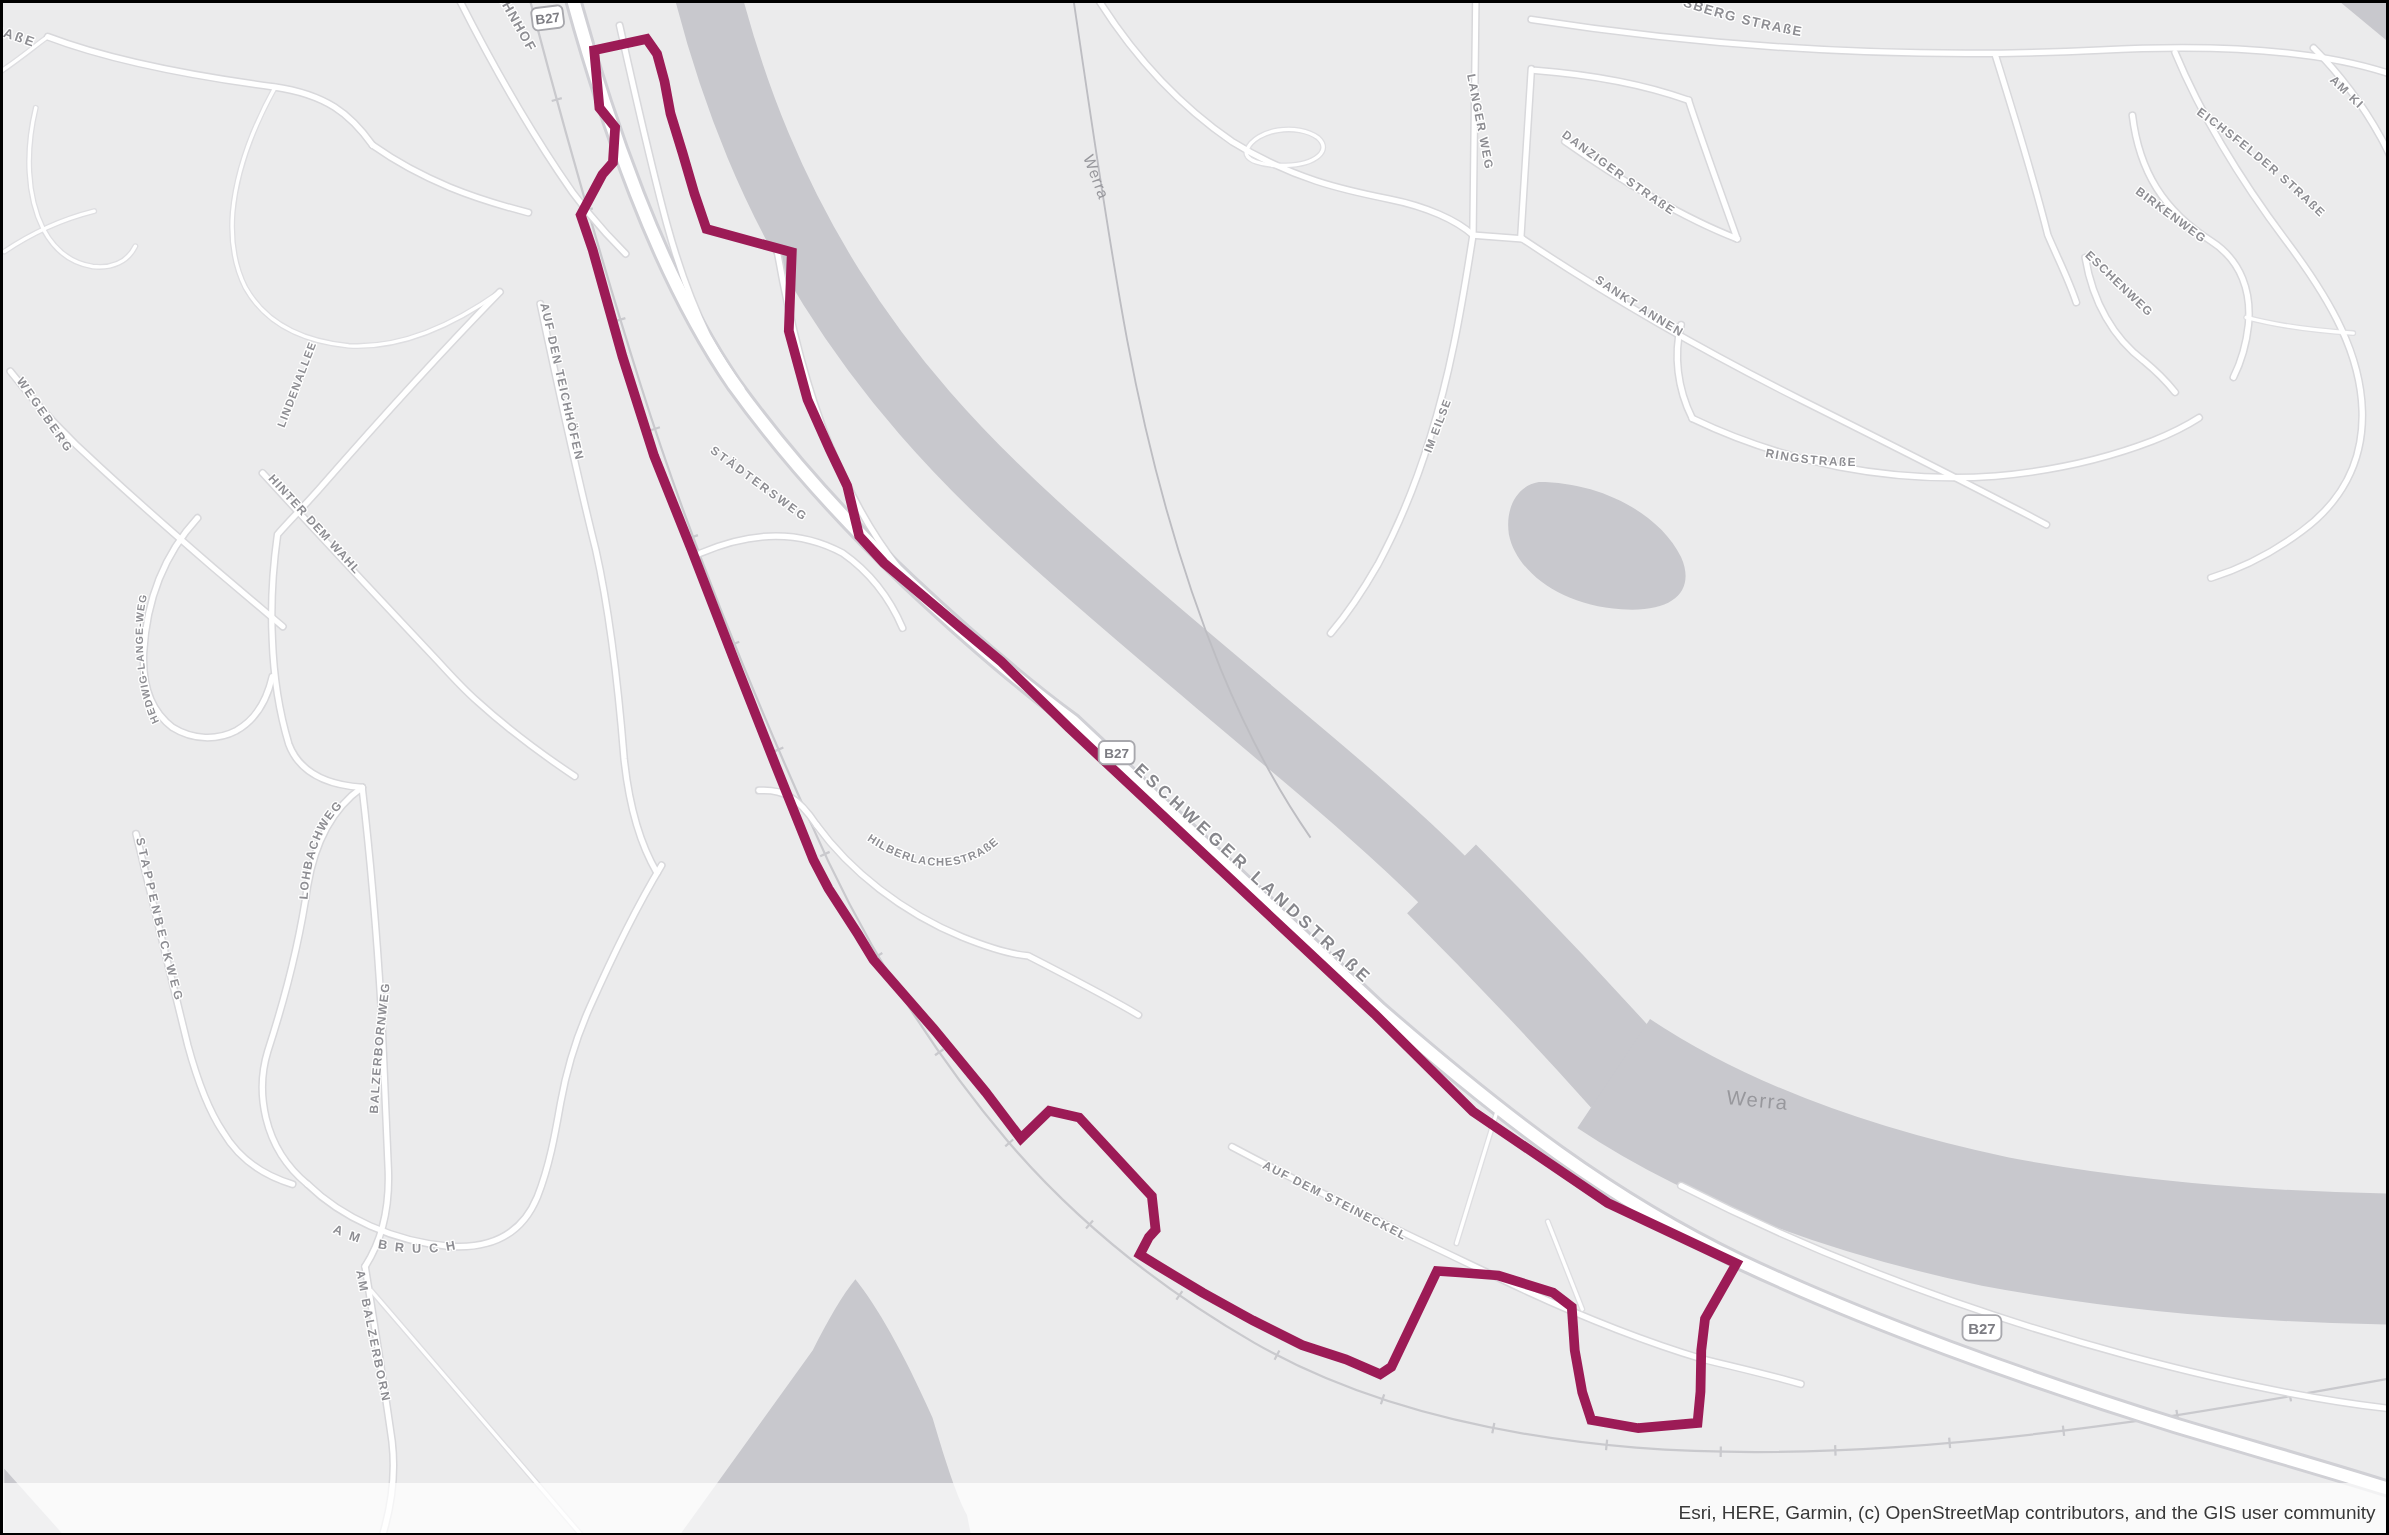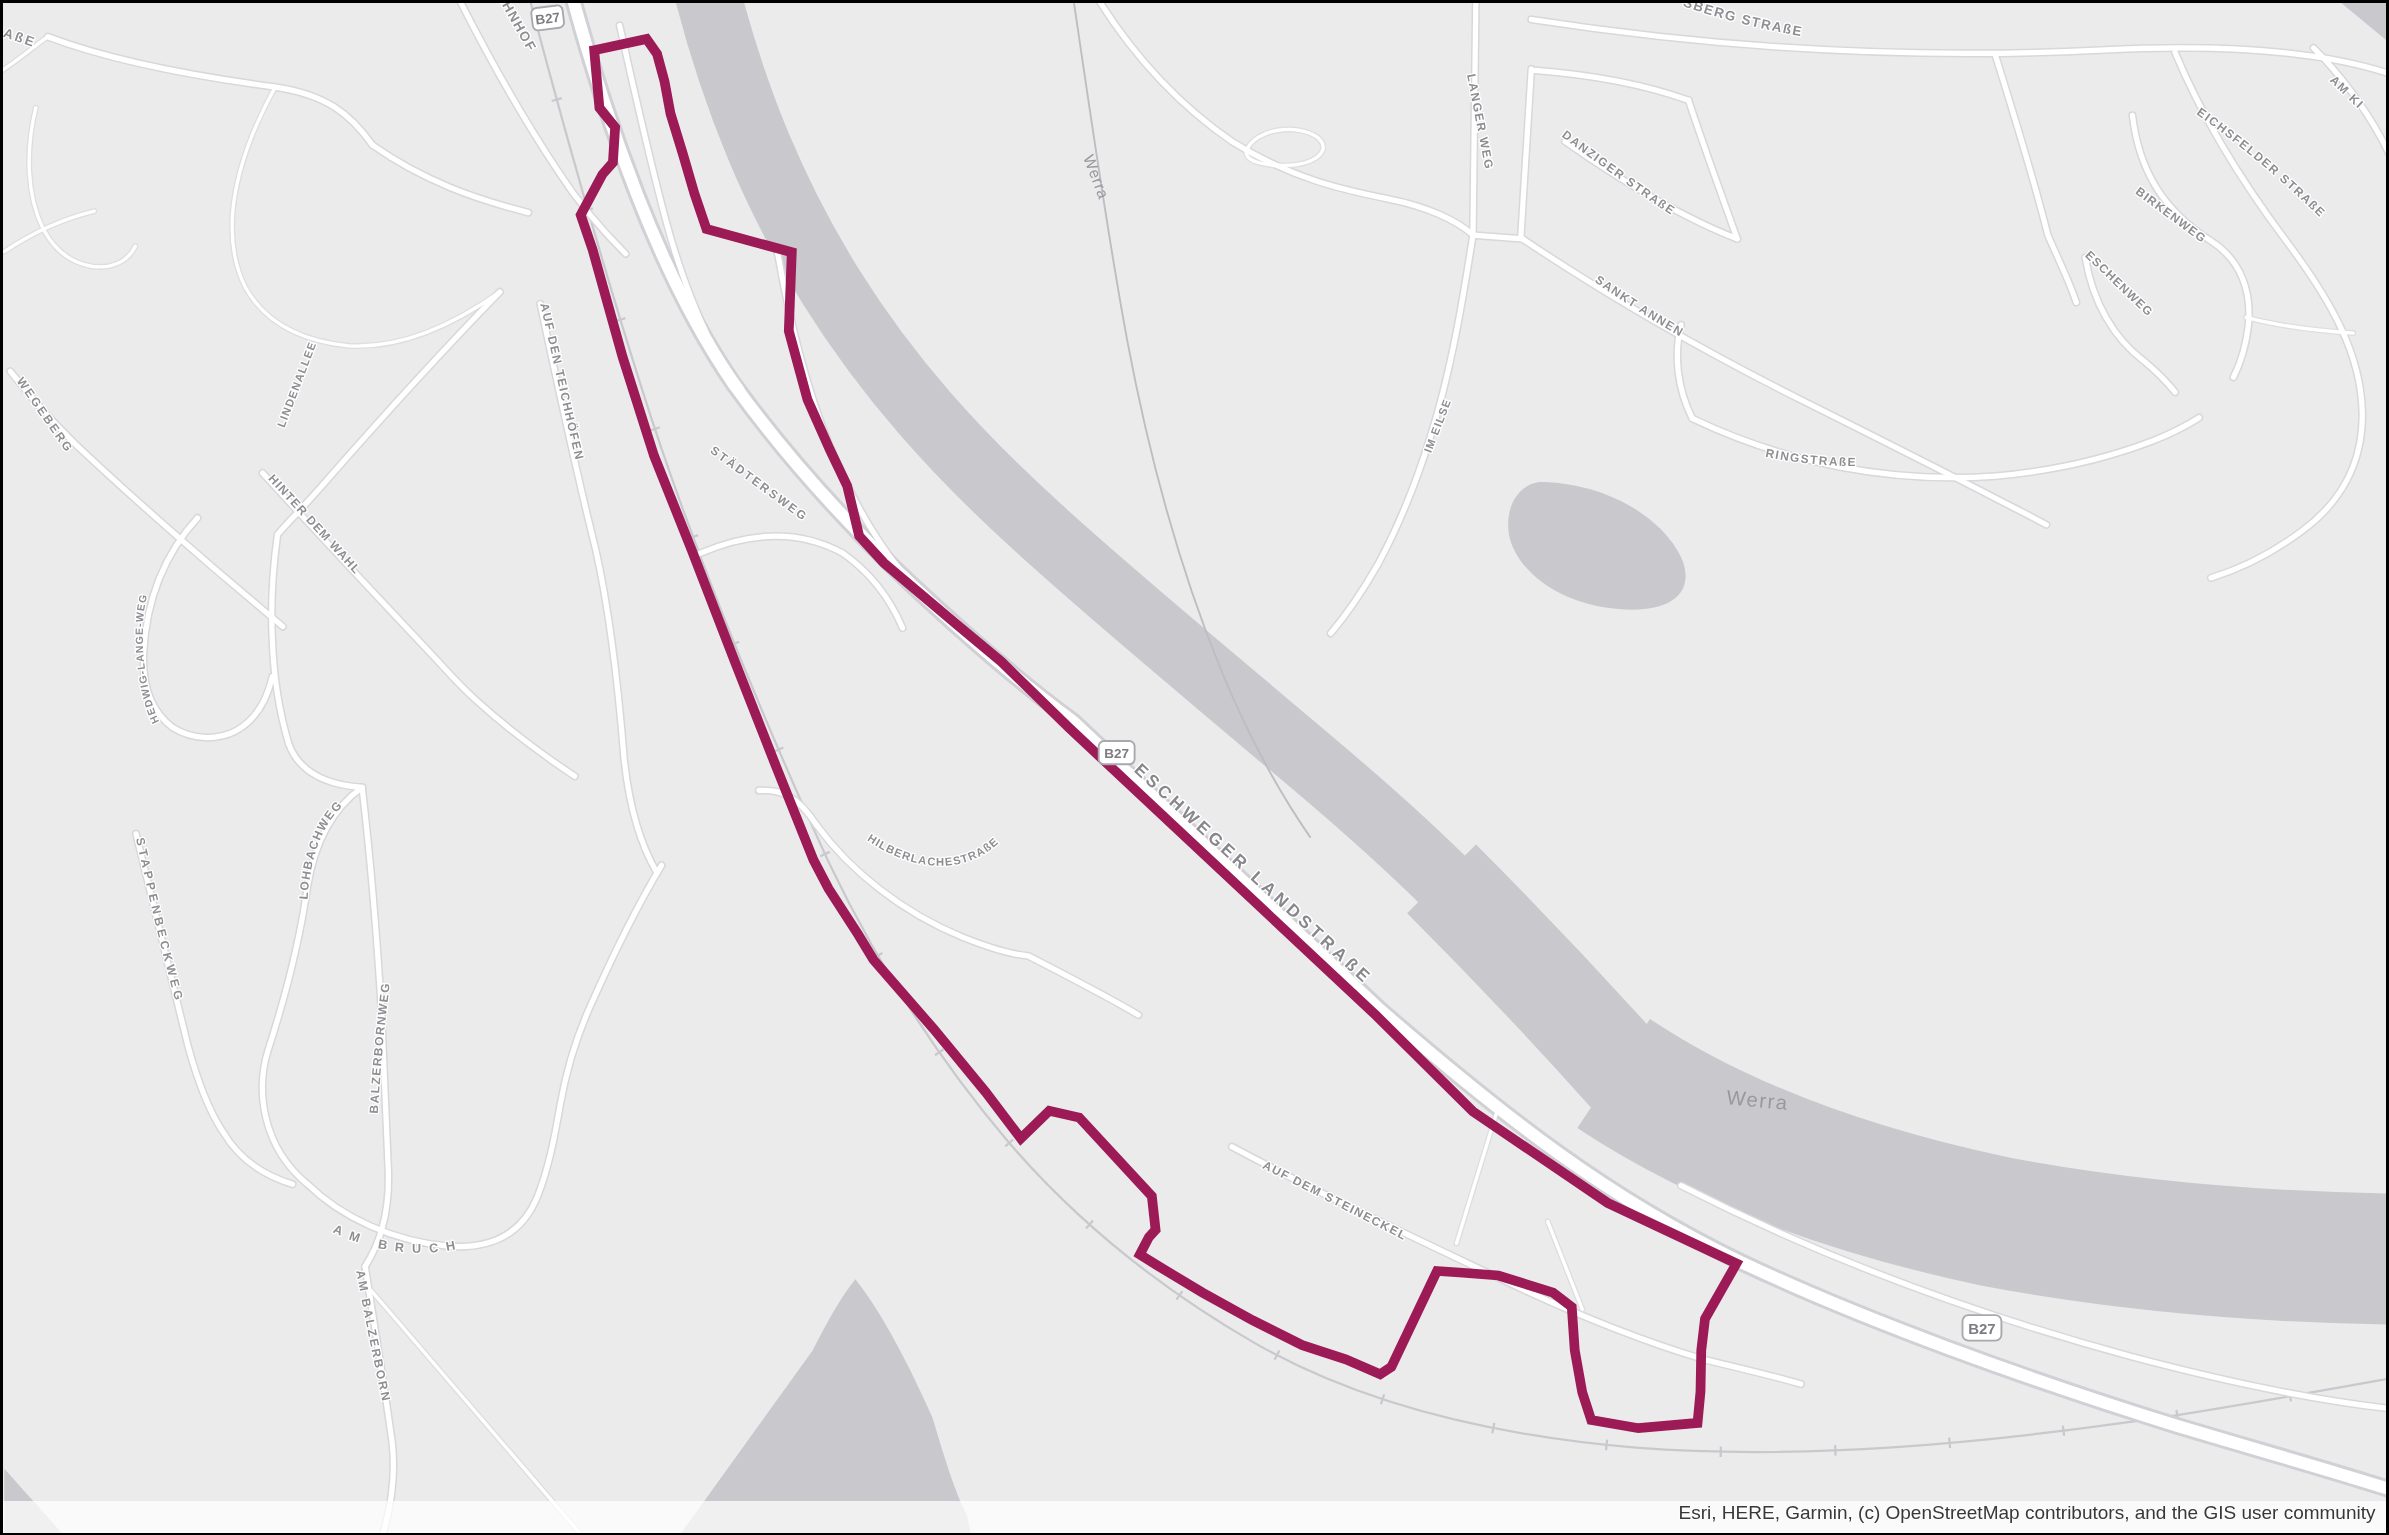--- a/index.html
+++ b/index.html
@@ -25,21 +25,21 @@
   .ls2{letter-spacing:2px}.ls3{letter-spacing:3px}.ls5{letter-spacing:5px}.ls11{letter-spacing:11px}
   .f14{font-size:14px}.f15{font-size:15px}.f17{font-size:17px}.f18{font-size:18px}
   .lbl-main{fill:#87878c;font-weight:700;font-size:23px;letter-spacing:5.5px;
        stroke:#ffffff;stroke-width:4px;paint-order:stroke;stroke-linejoin:round}
   .lbl-water{fill:#98989d;font-weight:400;stroke:none}
   .fw-t{font-size:21px;letter-spacing:1px}
   .fw-r{font-size:27px;letter-spacing:2px}
   .shield-box{fill:#ffffff;stroke:#a8a8ad;stroke-width:2.5}
   .shield-txt{fill:#7c7c82;font-weight:700;font-size:18px;text-anchor:middle;stroke:none}
   .poly{fill:none;stroke:#9c1b56;stroke-width:13;stroke-linejoin:miter}
-  .attr-bar{position:absolute;left:0;right:0;bottom:0;height:32px;
+  .attr-bar{position:absolute;left:0;right:0;bottom:0;height:50px;
             background:rgba(255,255,255,.72);}
   .attr-txt{position:absolute;right:10.5px;bottom:9px;font-size:19px;color:#383838;
             text-shadow:0 0 2.3px #fff,0 0 2.3px #fff;}
 </style>
 </head>
 <body>
 
 <div class="stage">
 <svg viewBox="0 0 3180 2044">
   <defs>

